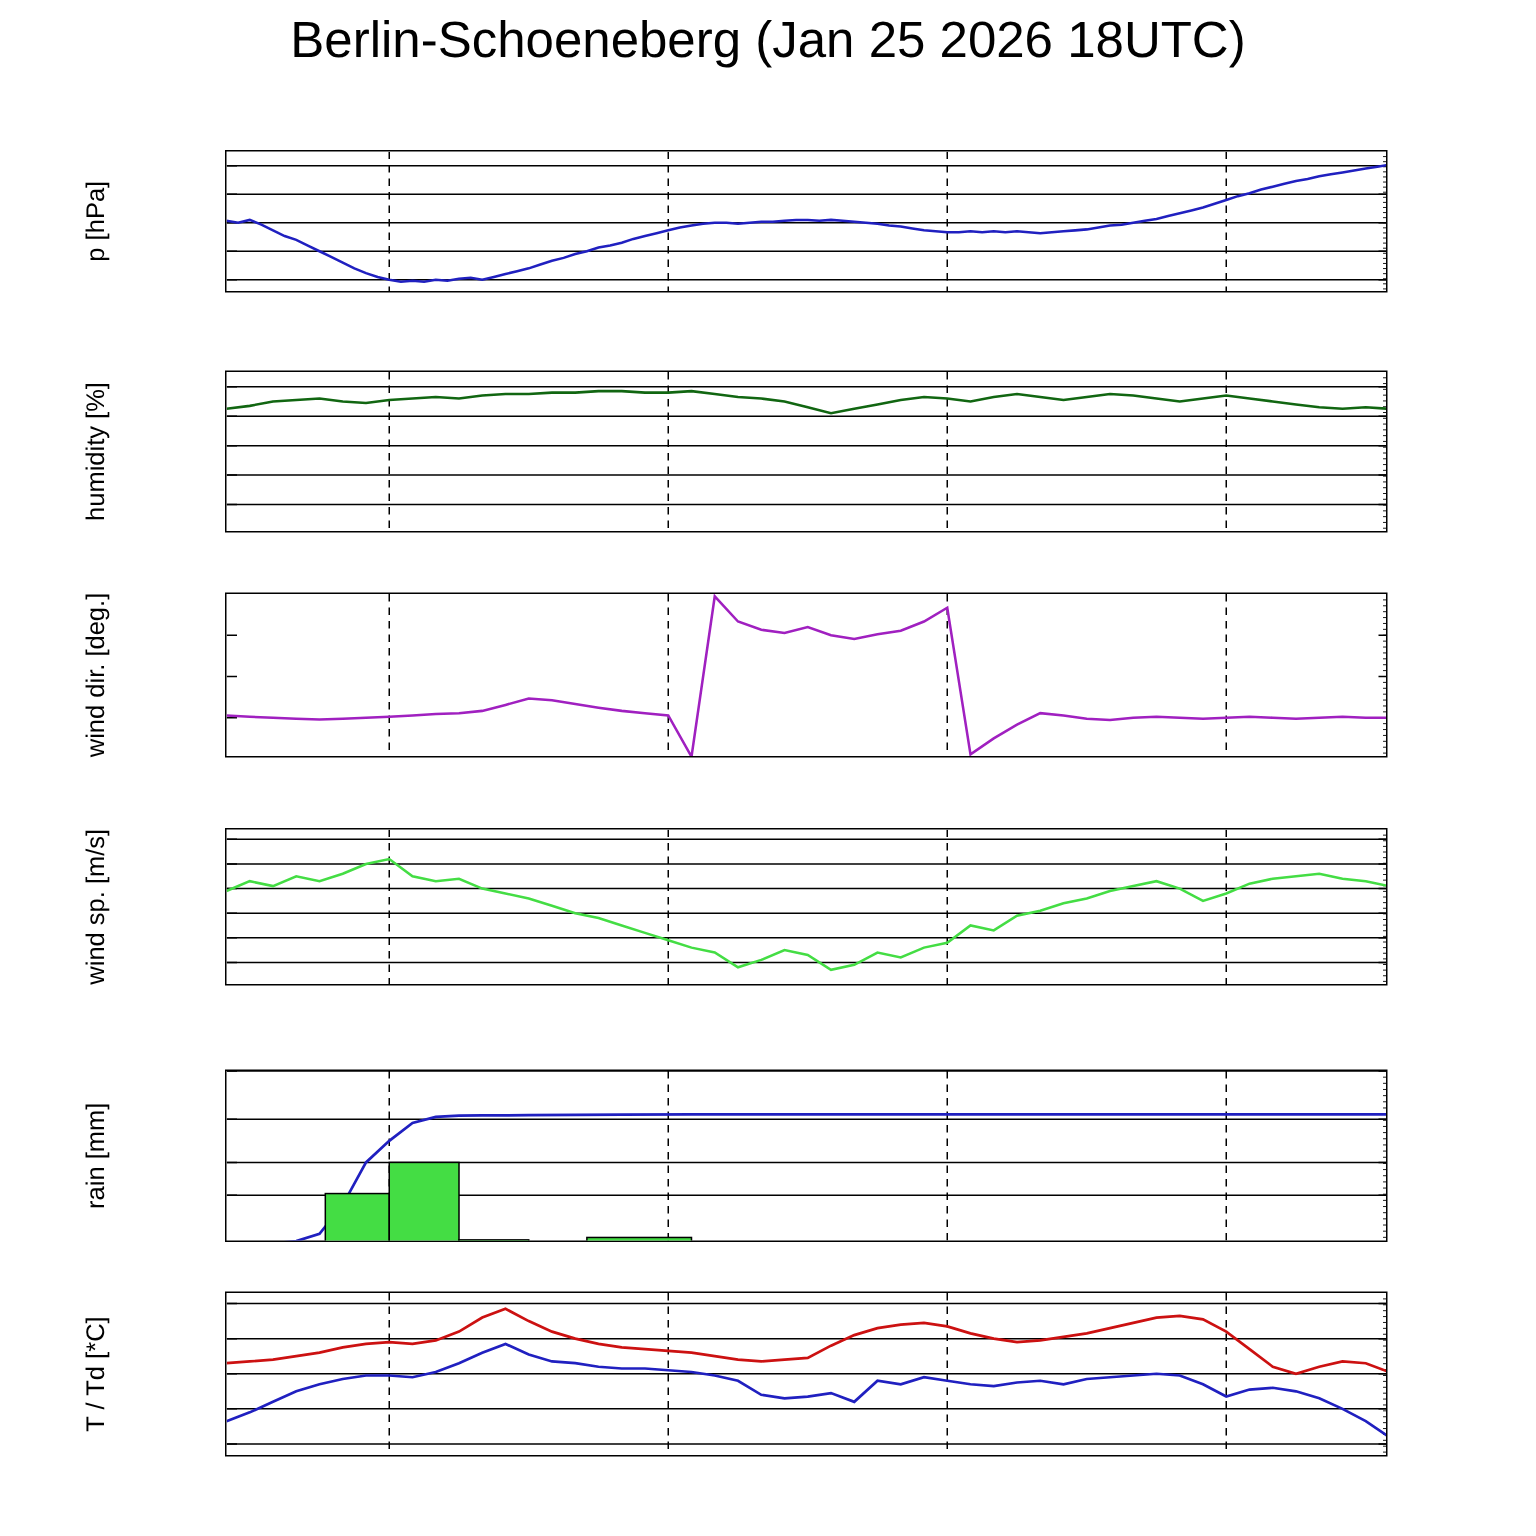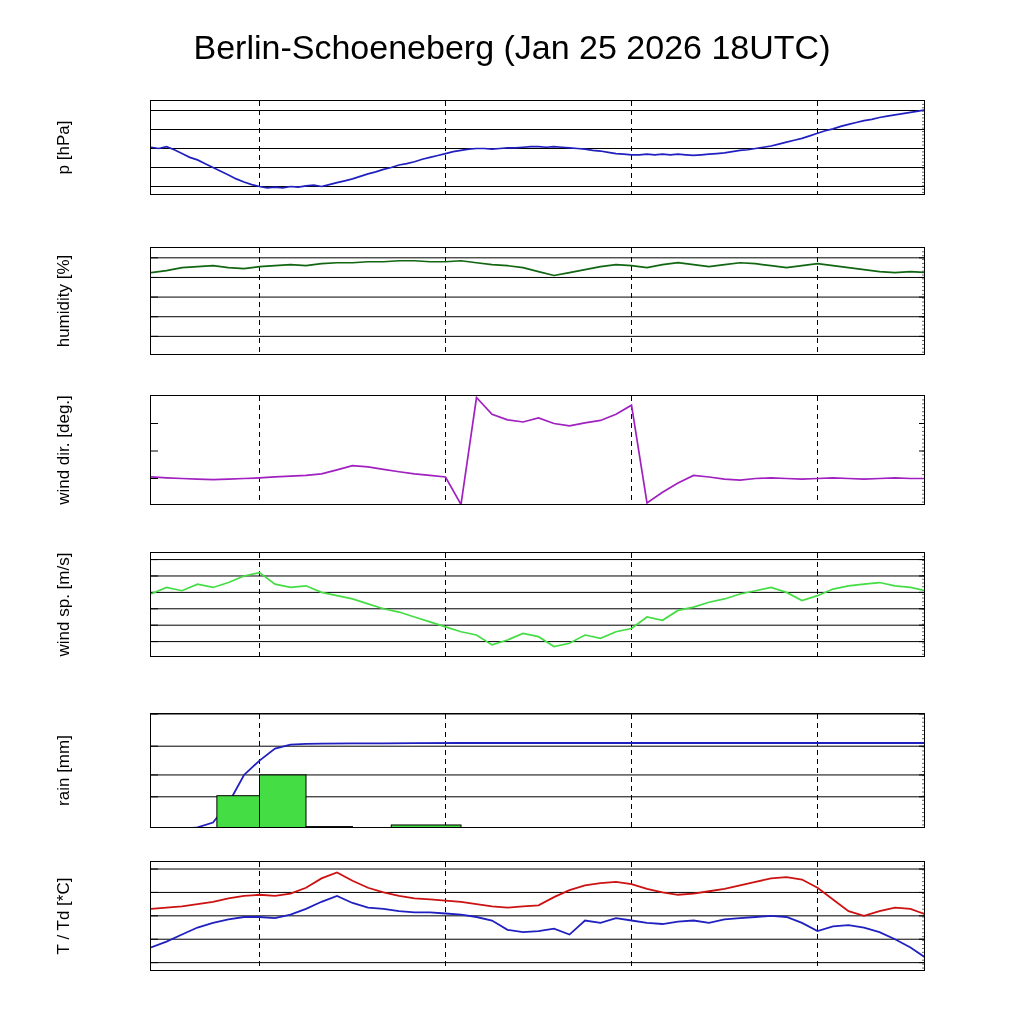--- a/index.html
+++ b/index.html
@@ -7,21 +7,21 @@
     width:1024px;height:1024px;
     background:#ffffff;
     font-family:"Liberation Sans", sans-serif;
     color:#000;
     overflow:hidden;
   }
   #page-title{
     text-align:center;
     font-size:34px;
     font-weight:400;
-    padding-top:28px;
+    padding-top:8px;
     letter-spacing:0px;
   }
   .panel{
     position:relative;
     margin:0 auto;
     width:1024px;
   }
   .ylabel{
     position:absolute;
     left:0;

